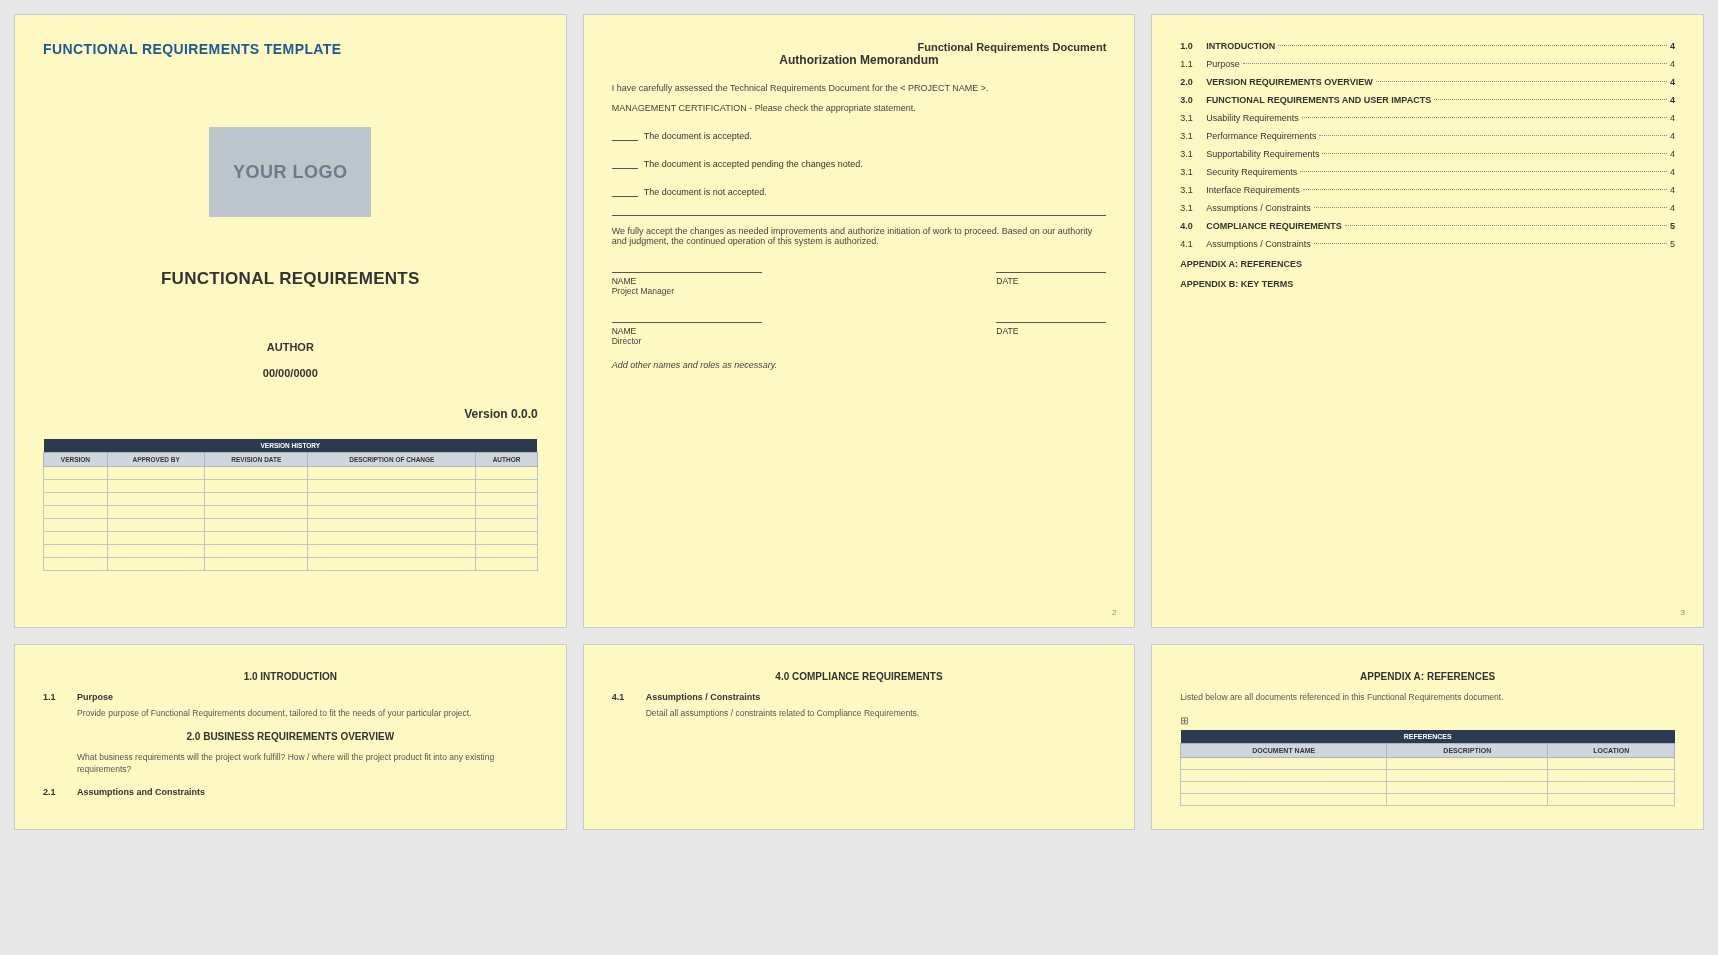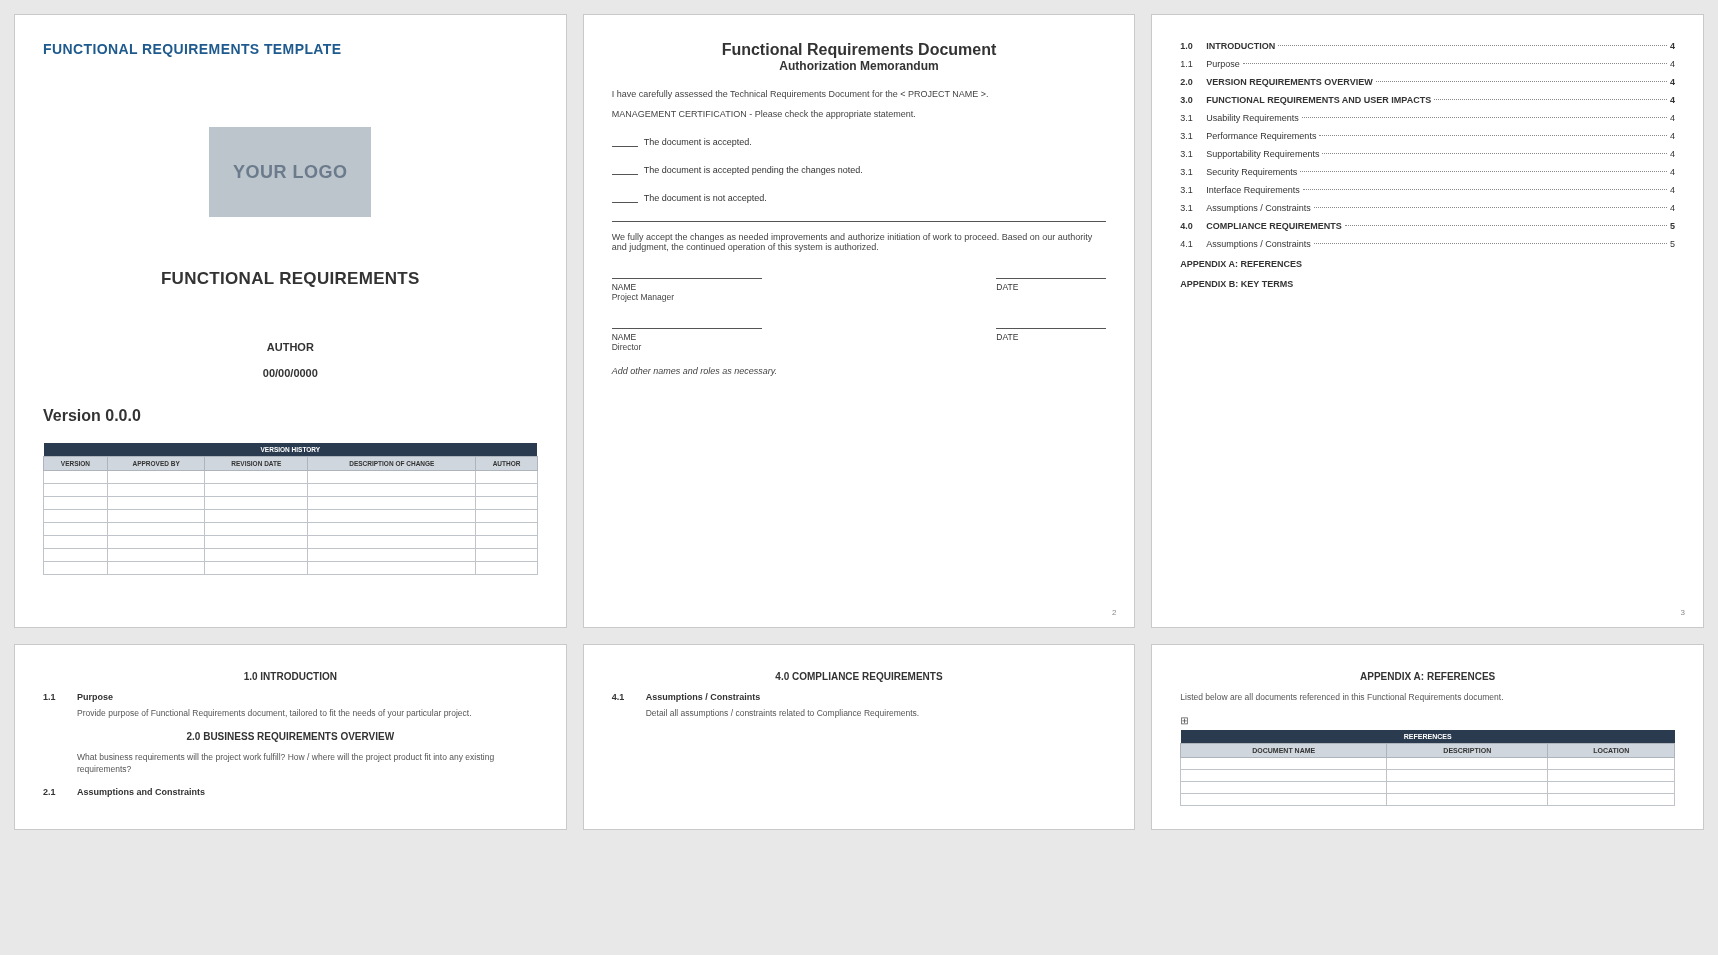--- a/index.html
+++ b/index.html
@@ -10,46 +10,46 @@
   }
   .grid {
     display: grid;
     grid-template-columns: 1fr 1fr 1fr;
     grid-template-rows: 614px auto;
     gap: 16px;
     max-width: 1690px;
     margin: 0 auto;
   }
   .page {
-    background: #ffffff;
+    background: #fef9c3;
     border: 1px solid #c9c9c9;
     position: relative;
     padding: 26px 28px;
     font-size: 10px;
     color: #333;
     overflow: hidden;
   }
   .row2 { height: 186px; }
   
   .tpl-title { color: #1e5a8e; font-weight: bold; font-size: 14px; letter-spacing: .4px; }
   .logo-box {
     width: 162px; height: 90px; background: #bcc4cc; margin: 70px auto 0;
     display: flex; align-items: center; justify-content: center;
     color: #6b7b8c; font-weight: bold; font-size: 18px; letter-spacing: .5px;
   }
   .doc-title { text-align: center; font-weight: bold; font-size: 17px; margin-top: 52px; letter-spacing: .3px; }
   .author-lbl { text-align: center; font-weight: bold; font-size: 11px; margin-top: 52px; }
   .date-lbl { text-align: center; font-weight: bold; font-size: 11px; margin-top: 14px; }
-  .ver-lbl { text-align: left; font-weight: bold; font-size: 16px; margin-top: 28px; }
+  .ver-lbl { text-align: right; font-weight: bold; font-size: 12px; margin-top: 28px; }
   .vh-table { width: 100%; border-collapse: collapse; margin-top: 18px; font-size: 6.5px; }
   .vh-table .hdr td { background: #2a3a4f; color: #fff; text-align: center; font-weight: bold; padding: 3px 2px; }
   .vh-table .cols td { background: #cfd6dd; color: #333; text-align: center; font-weight: bold; padding: 3px 2px; border: 1px solid #aeb4bb; }
   .vh-table .row td { border: 1px solid #bfc4ca; height: 13px; }
   
-  .p2-title { text-align: center; font-weight: bold; font-size: 16px; }
+  .p2-title { text-align: right; font-weight: bold; font-size: 11px; }
   .p2-sub { text-align: center; font-weight: bold; font-size: 12px; margin-bottom: 16px; }
   .p2-p { font-size: 9px; color: #444; margin-bottom: 10px; }
   .ck-line { display: flex; align-items: flex-end; gap: 6px; margin: 18px 0 18px 0; font-size: 9px; }
   .ck-line .blank { border-bottom: 1px solid #555; width: 26px; height: 9px; display: inline-block; }
   .hr { border: none; border-top: 1px solid #555; margin: 8px 0 10px; }
   .sig-row { display: flex; gap: 44px; margin-top: 26px; }
   .sig-col .line { border-top: 1px solid #555; width: 150px; height: 1px; margin-bottom: 3px; }
   .sig-col .lab { font-size: 8.5px; color: #333; }
   .sig-col .role { font-size: 8.5px; color: #444; }
   .italic { font-style: italic; font-size: 9px; margin-top: 14px; color: #444; }

